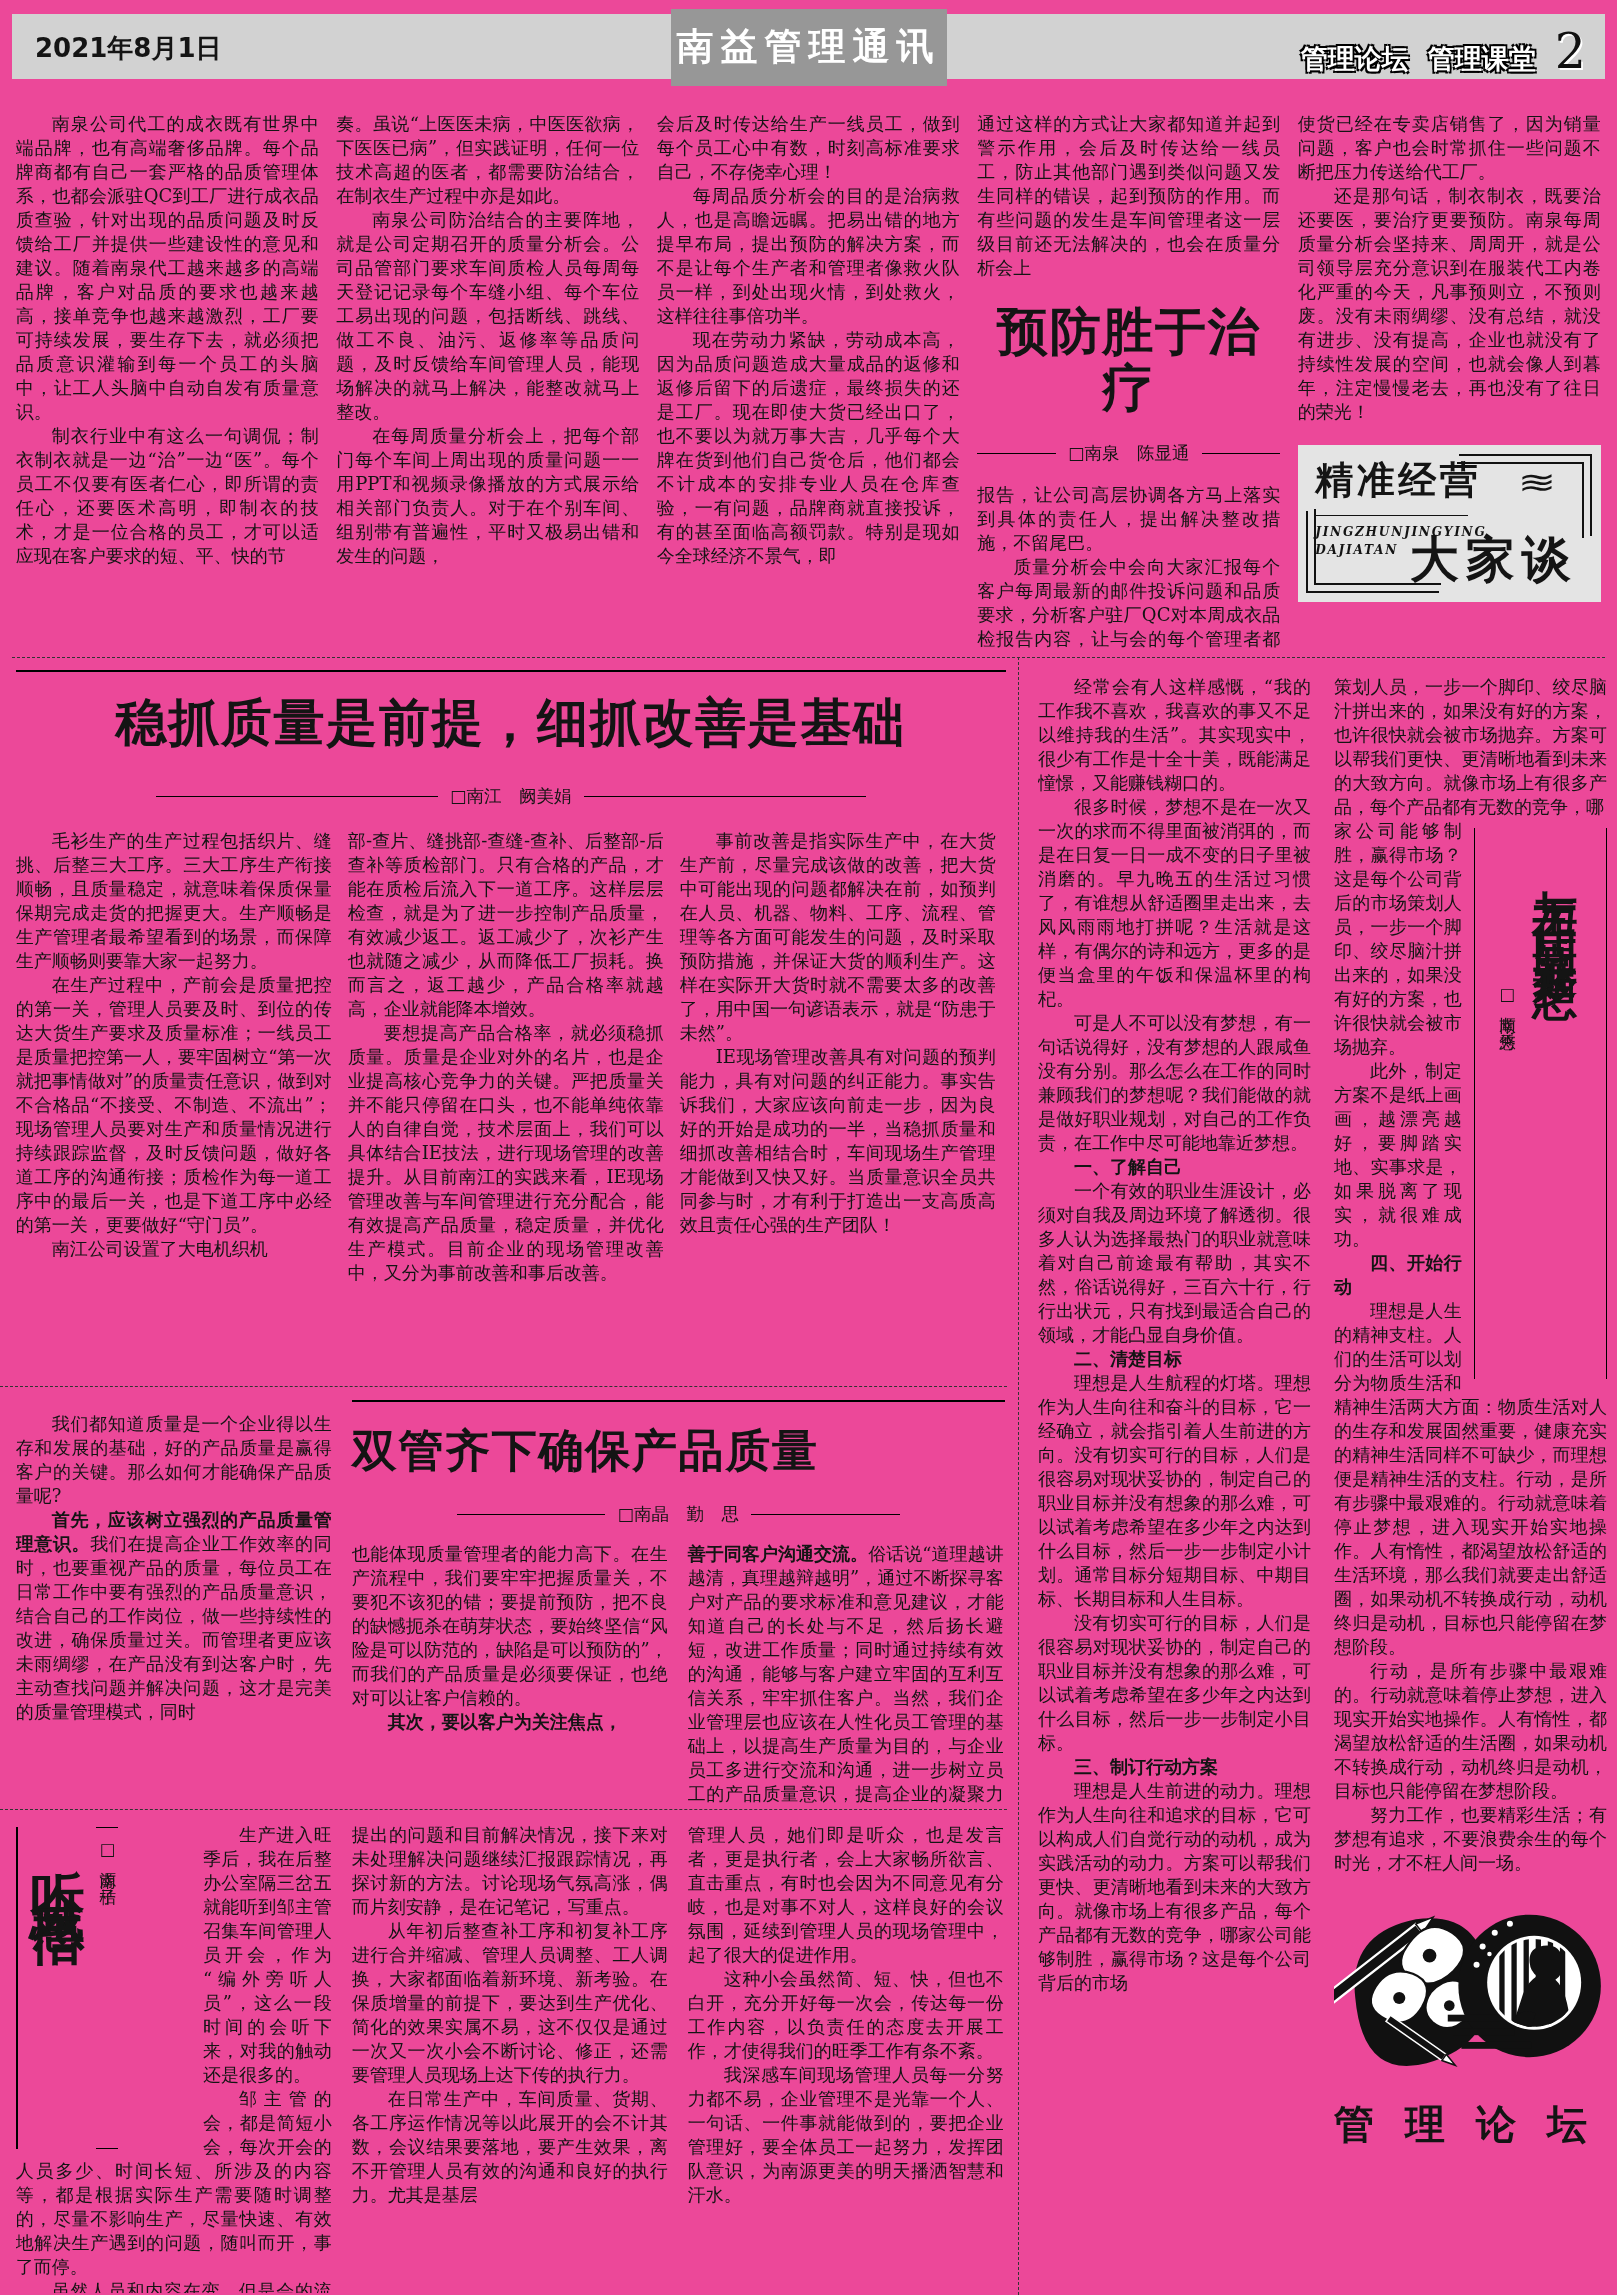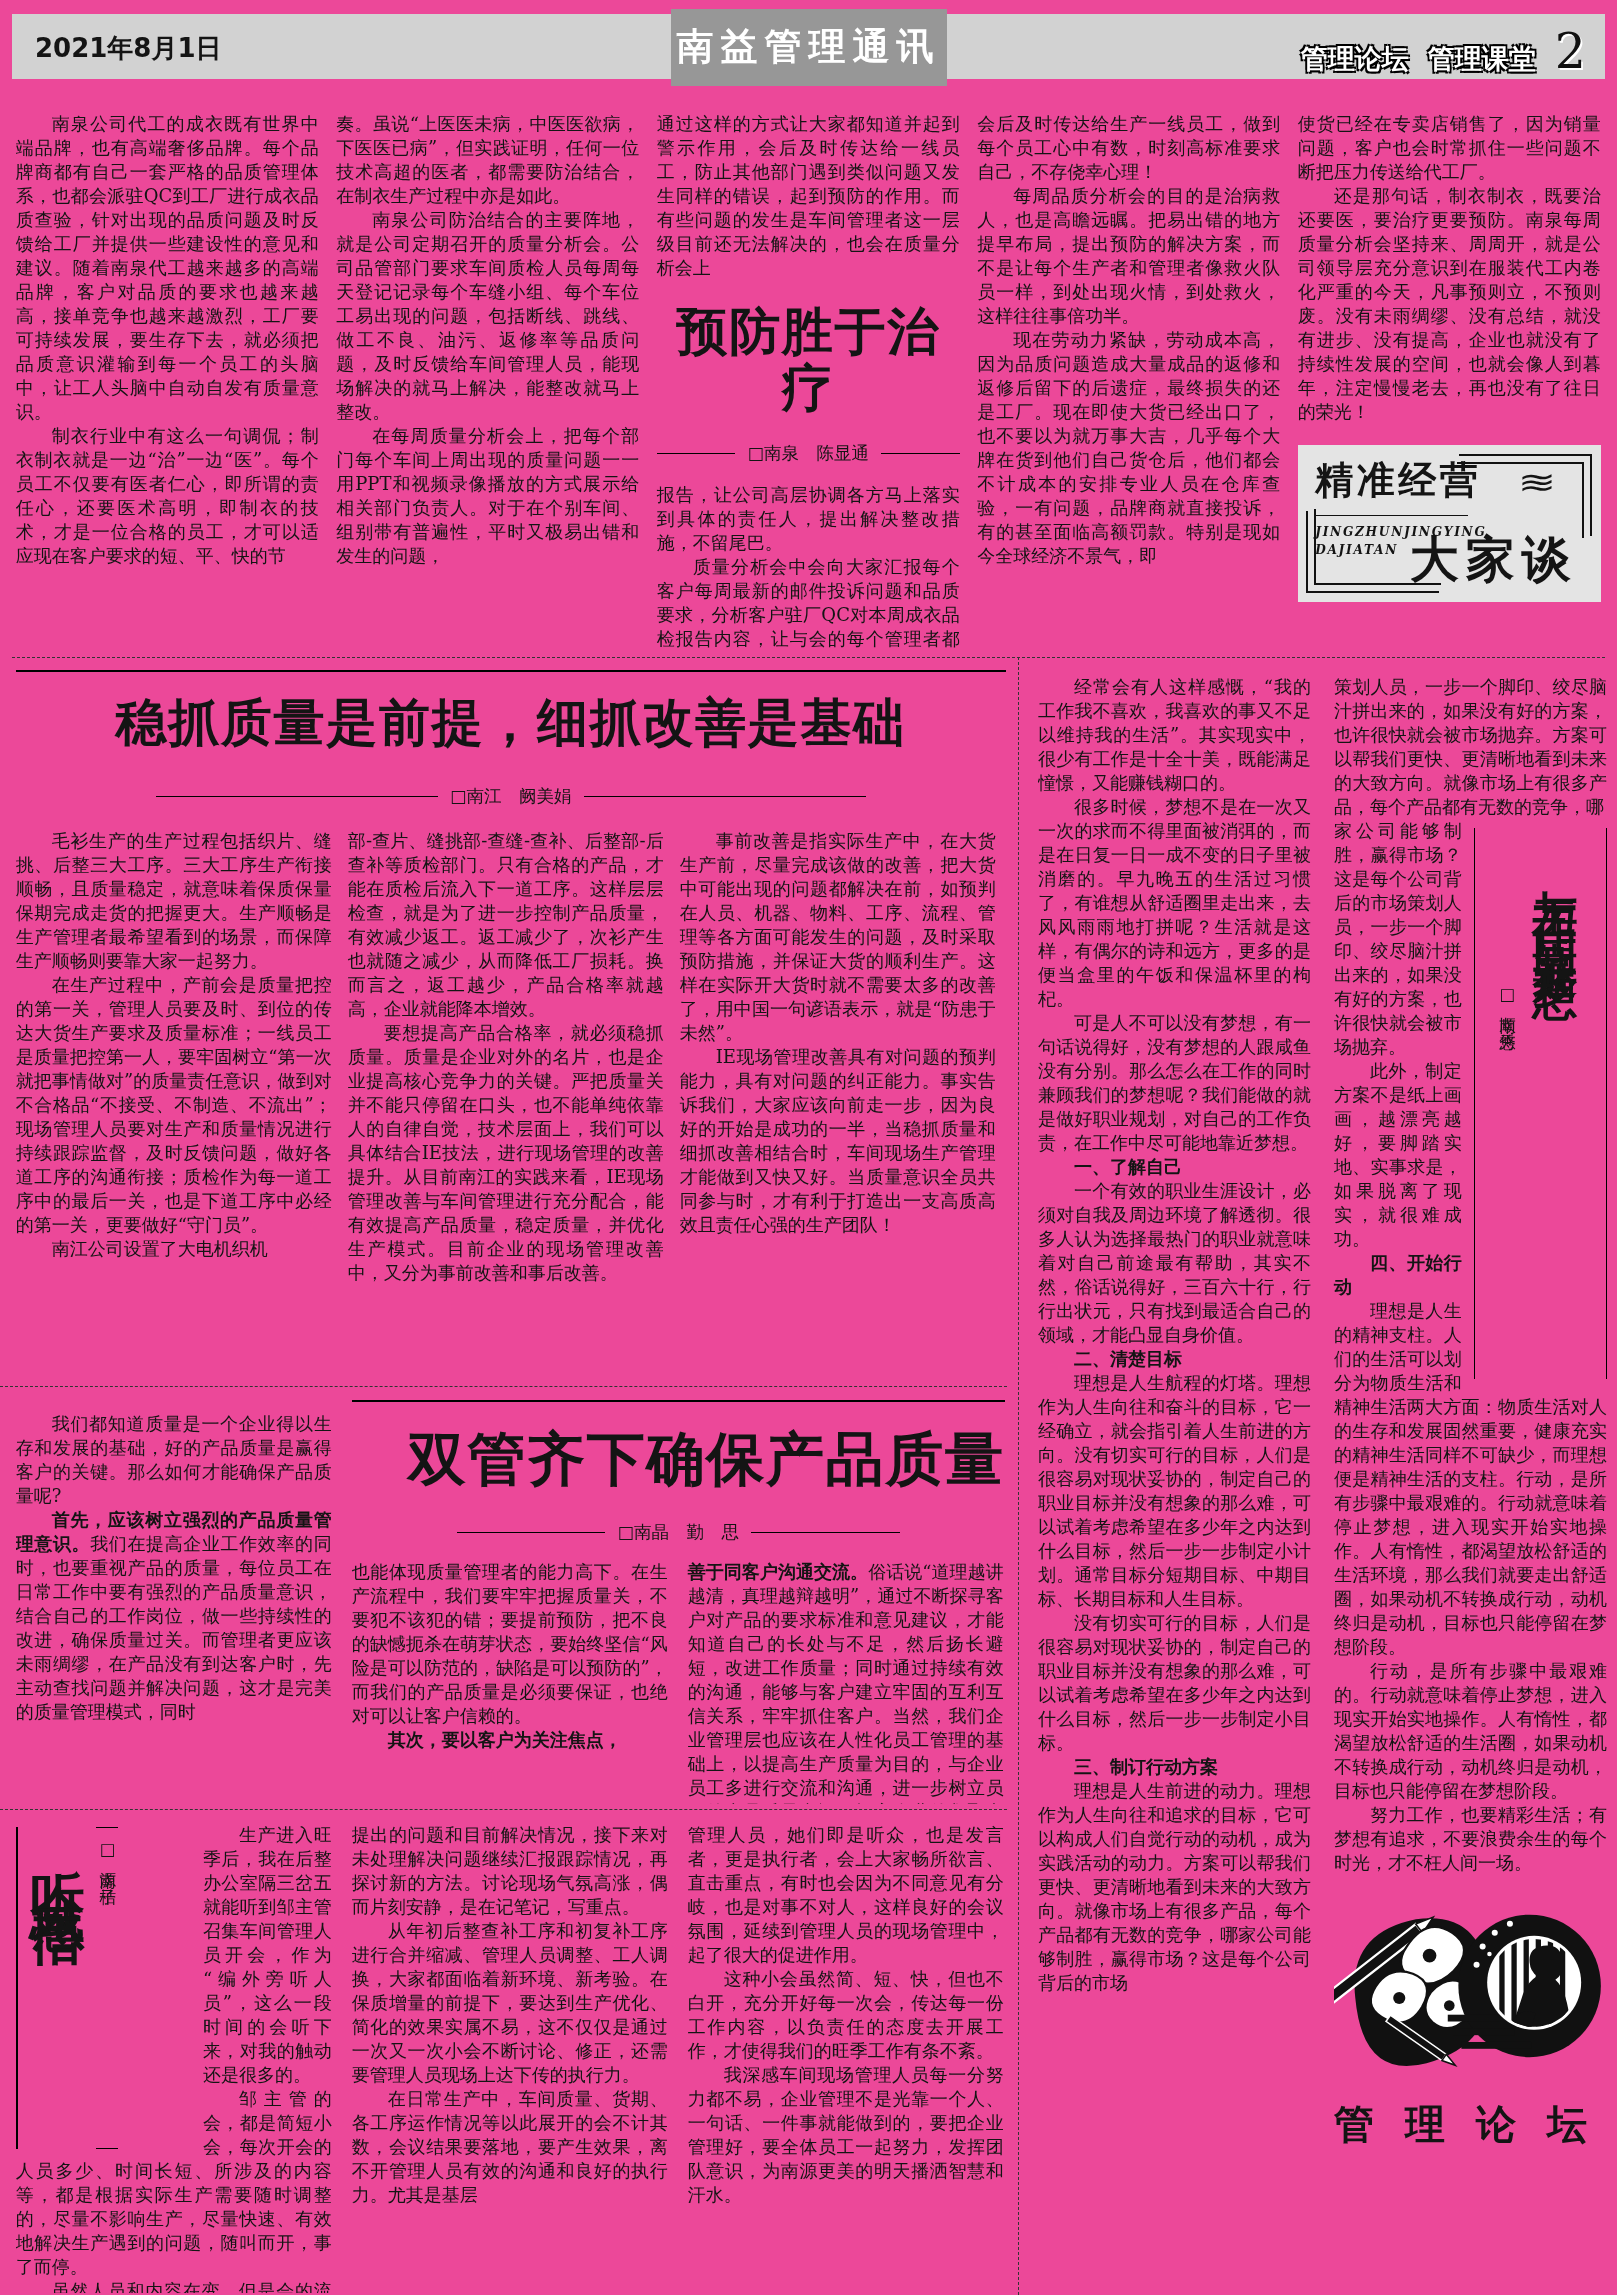--- a/index.html
+++ b/index.html
@@ -53,21 +53,21 @@
   .a-titleblock{border-top:2.6px solid #000;padding-top:17px;}
   .a-titleblock h1{margin:0 0 26px;font-size:51px;text-align:center;font-weight:bold;letter-spacing:1.7px;}
   .a-titleblock .author-line{padding:0 140px;}
   .a-cols{display:flex;gap:16px;margin-top:21px;height:556px;overflow:hidden;}
   .a-col{width:316px;flex:none;}
   
   .c-region{position:absolute;left:15.7px;top:1400px;width:990px;height:404px;overflow:hidden;display:flex;gap:20px;}
   .c-col0{width:316px;flex:none;padding-top:12.2px;}
   .c-right{width:653px;flex:none;}
   .c-titleblock{border-top:2.6px solid #000;padding-top:19px;}
-  .c-titleblock h2{margin:0 0 21px;font-size:58px;text-align:right;font-weight:bold;letter-spacing:1.7px;}
+  .c-titleblock h2{margin:0 0 21px;font-size:45px;text-align:left;font-weight:bold;letter-spacing:1.7px;}
   .c-titleblock .author-line{padding:0 105px;}
   .c-cols{display:flex;gap:20px;margin-top:15.7px;}
   .c-col{width:316px;flex:none;}
   
   .d-region{position:absolute;left:15.7px;top:1823px;width:990px;height:470px;overflow:hidden;display:flex;gap:20px;}
   .d-col{width:316px;flex:none;}
   .d-titleblock{float:left;width:175px;height:322px;display:flex;border-left:2.6px solid #000;
         padding-left:10.5px;margin:3.5px 12.2px 5.2px 0;box-sizing:border-box;}
   .dv-title{writing-mode:vertical-rl;font-size:54px;font-weight:900;letter-spacing:14px;line-height:1.1;}
   .dv-author{writing-mode:vertical-rl;font-size:16.6px;margin-left:8.7px;padding-top:12.2px;
@@ -107,39 +107,39 @@
     <section class="tcol">
         <p>南泉公司代工的成衣既有世界中端品牌，也有高端奢侈品牌。每个品牌商都有自己一套严格的品质管理体系，也都会派驻QC到工厂进行成衣品质查验，针对出现的品质问题及时反馈给工厂并提供一些建设性的意见和建议。随着南泉代工越来越多的高端品牌，客户对品质的要求也越来越高，接单竞争也越来越激烈，工厂要可持续发展，要生存下去，就必须把品质意识灌输到每一个员工的头脑中，让工人头脑中自动自发有质量意识。</p>
         <p>制衣行业中有这么一句调侃；制衣制衣就是一边“治”一边“医”。每个员工不仅要有医者仁心，即所谓的责任心，还要医术高明，即制衣的技术，才是一位合格的员工，才可以适应现在客户要求的短、平、快的节</p>
       </section>
     <section class="tcol">
         <p class="noind">奏。虽说“上医医未病，中医医欲病，下医医已病”，但实践证明，任何一位技术高超的医者，都需要防治结合，在制衣生产过程中亦是如此。</p>
         <p>南泉公司防治结合的主要阵地，就是公司定期召开的质量分析会。公司品管部门要求车间质检人员每周每天登记记录每个车缝小组、每个车位工易出现的问题，包括断线、跳线、做工不良、油污、返修率等品质问题，及时反馈给车间管理人员，能现场解决的就马上解决，能整改就马上整改。</p>
         <p>在每周质量分析会上，把每个部门每个车间上周出现的质量问题一一用PPT和视频录像播放的方式展示给相关部门负责人。对于在个别车间、组别带有普遍性，平时又极易出错和发生的问题，</p>
       </section>
     <section class="tcol">
+        <p class="noind">会后及时传达给生产一线员工，做到每个员工心中有数，时刻高标准要求自己，不存侥幸心理！</p>
+        <p>每周品质分析会的目的是治病救人，也是高瞻远瞩。把易出错的地方提早布局，提出预防的解决方案，而不是让每个生产者和管理者像救火队员一样，到处出现火情，到处救火，这样往往事倍功半。</p>
+        <p>现在劳动力紧缺，劳动成本高，因为品质问题造成大量成品的返修和返修后留下的后遗症，最终损失的还是工厂。现在即使大货已经出口了，也不要以为就万事大吉，几乎每个大牌在货到他们自己货仓后，他们都会不计成本的安排专业人员在仓库查验，一有问题，品牌商就直接投诉，有的甚至面临高额罚款。特别是现如今全球经济不景气，即</p>
+      </section>
+    <section class="tcol">
       <div>
           <p class="noind">通过这样的方式让大家都知道并起到警示作用，会后及时传达给一线员工，防止其他部门遇到类似问题又发生同样的错误，起到预防的作用。而有些问题的发生是车间管理者这一层级目前还无法解决的，也会在质量分析会上</p>
         </div>
       <div class="inline-titleblock">
         <h2>预防胜于治疗</h2>
         <div class="author-line">
           <span>□南泉　陈显通</span>
         </div>
       </div>
       <div>
           <p class="noind">报告，让公司高层协调各方马上落实到具体的责任人，提出解决整改措施，不留尾巴。</p>
           <p>质量分析会中会向大家汇报每个客户每周最新的邮件投诉问题和品质要求，分析客户驻厂QC对本周成衣品检报告内容，让与会的每个管理者都了然于胸，</p>
         </div>
     </section>
-    <section class="tcol">
-        <p class="noind">会后及时传达给生产一线员工，做到每个员工心中有数，时刻高标准要求自己，不存侥幸心理！</p>
-        <p>每周品质分析会的目的是治病救人，也是高瞻远瞩。把易出错的地方提早布局，提出预防的解决方案，而不是让每个生产者和管理者像救火队员一样，到处出现火情，到处救火，这样往往事倍功半。</p>
-        <p>现在劳动力紧缺，劳动成本高，因为品质问题造成大量成品的返修和返修后留下的后遗症，最终损失的还是工厂。现在即使大货已经出口了，也不要以为就万事大吉，几乎每个大牌在货到他们自己货仓后，他们都会不计成本的安排专业人员在仓库查验，一有问题，品牌商就直接投诉，有的甚至面临高额罚款。特别是现如今全球经济不景气，即</p>
-      </section>
     <section class="tcol">
       <div>
           <p class="noind">使货已经在专卖店销售了，因为销量问题，客户也会时常抓住一些问题不断把压力传送给代工厂。</p>
           <p>还是那句话，制衣制衣，既要治还要医，要治疗更要预防。南泉每周质量分析会坚持来、周周开，就是公司领导层充分意识到在服装代工内卷化严重的今天，凡事预则立，不预则废。没有未雨绸缪、没有总结，就没有进步、没有提高，企业也就没有了持续性发展的空间，也就会像人到暮年，注定慢慢老去，再也没有了往日的荣光！</p>
         </div>
 
       <div class="jz-box">
         <div class="jz-corner-tr"></div>
         <div class="jz-corner-bl"></div>
         <div class="jz-title">精准经营</div>

